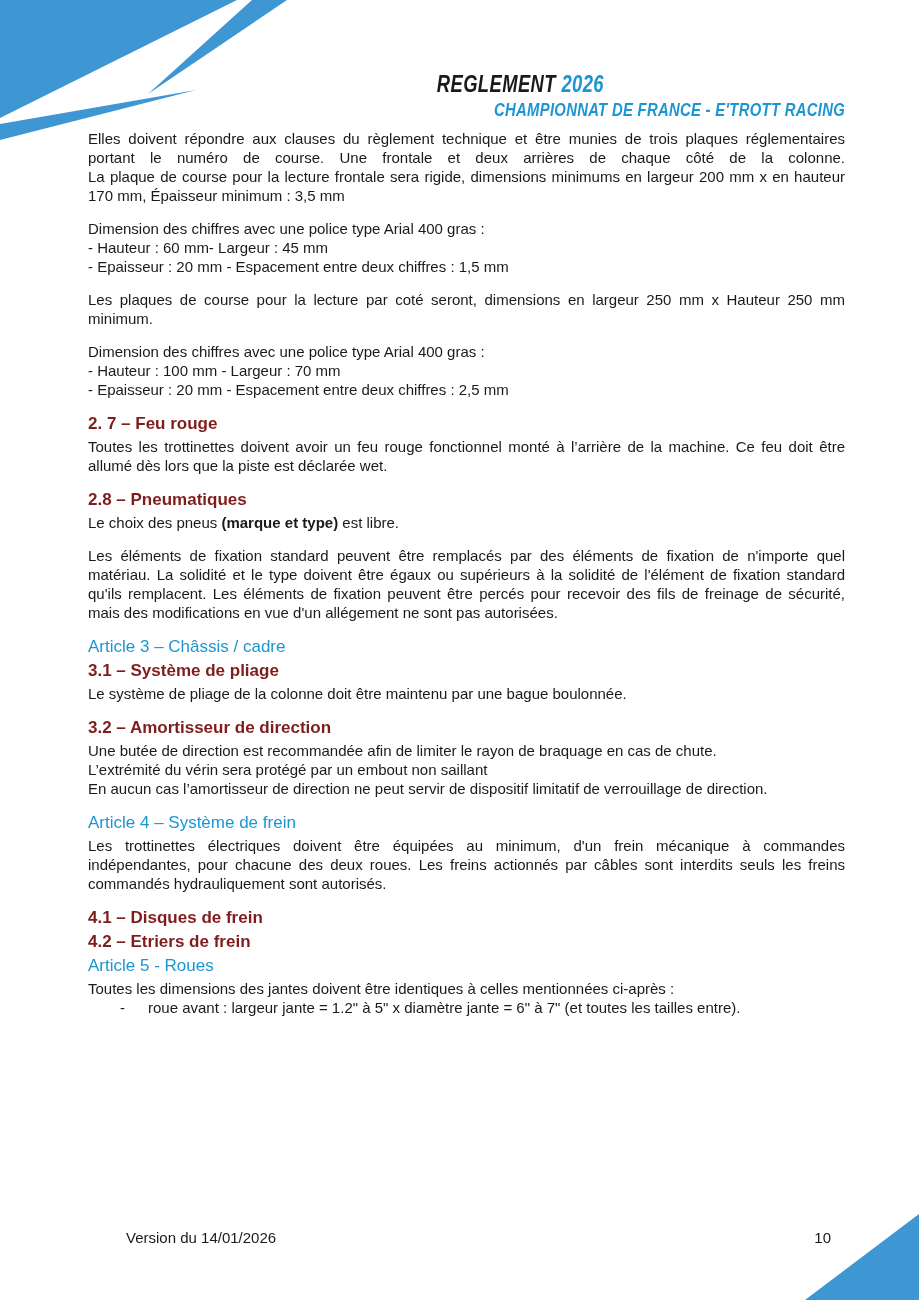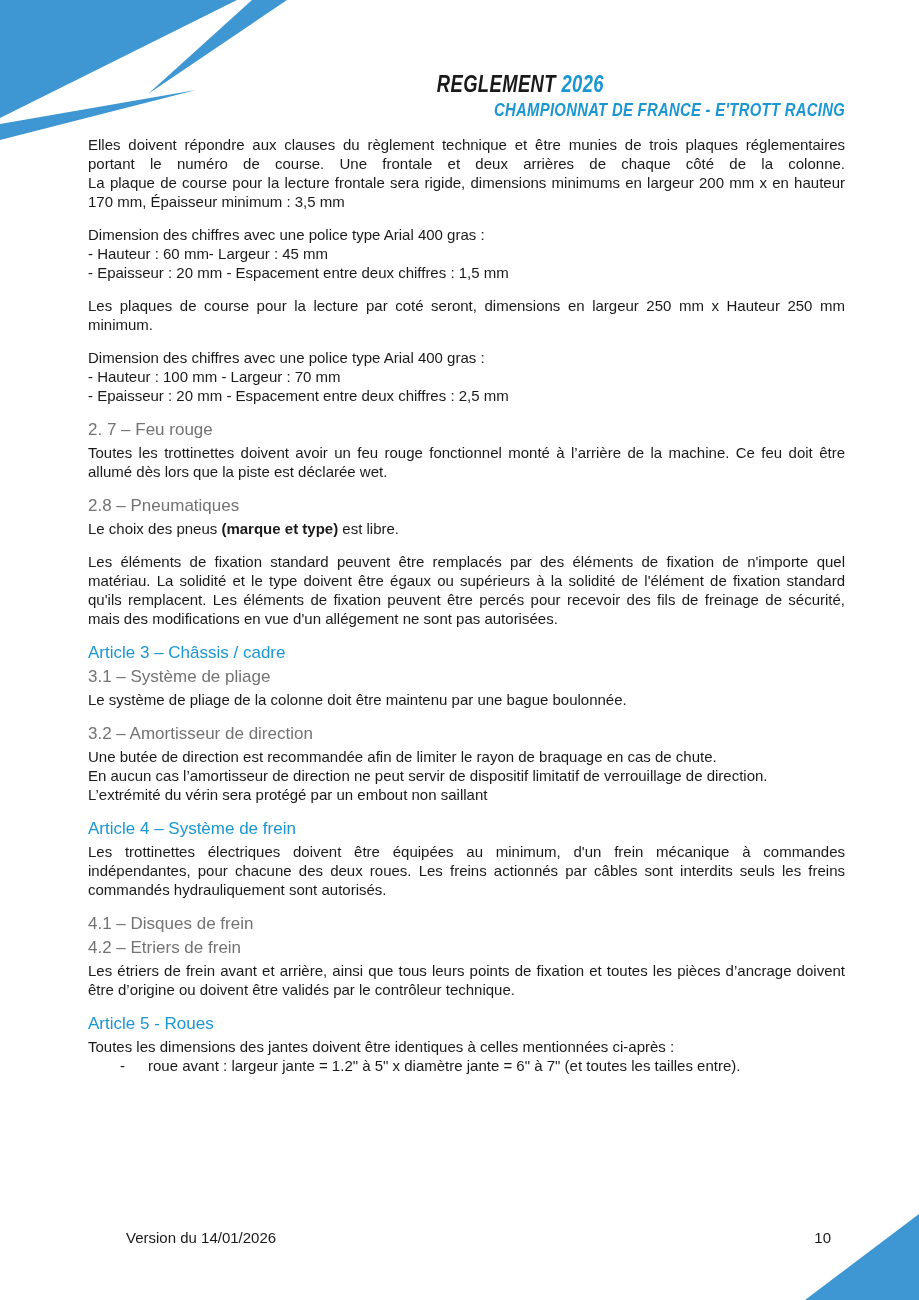--- a/index.html
+++ b/index.html
@@ -17,27 +17,27 @@
   .deco-br{position:absolute;bottom:0;right:0;width:114px;height:86px;}
   
   .hdr{position:absolute;top:50px;right:74px;text-align:left;line-height:1.1;margin-top:22px;}
   .hdr .l1{font-size:23px;font-weight:bold;font-style:italic;letter-spacing:.5px;
            display:inline-block;transform:scaleX(.8);transform-origin:right center;white-space:nowrap;}
   .hdr .l2{font-size:19px;font-weight:bold;font-style:italic;letter-spacing:.4px;
            color:var(--accent,#1b96d3);display:inline-block;transform:scaleX(.78);
            transform-origin:right center;white-space:nowrap;margin-top:3px;}
   .hdr .year{color:var(--accent,#1b96d3);}
   
-  .content{position:absolute;top:135px;left:88px;width:757px;
+  .content{position:absolute;top:129px;left:88px;width:757px;
            font-size:15px;line-height:19px;hyphens:none;}
   .blk{margin:0 0 14px 0;}
   .tight{margin:0;}
   .just{text-align:justify;}
   .just-all{text-align:justify;text-align-last:justify;}
-  .h3{font-size:17px;line-height:21px;font-weight:normal;color:#737373;margin:0 0 3px 0;}
+  .h3{font-size:17px;line-height:21px;font-weight:bold;color:#7f1d1d;margin:0 0 3px 0;}
   .hart{font-size:17px;line-height:21px;font-weight:normal;color:var(--accent,#1b96d3);margin:0 0 3px 0;}
   .bold{font-weight:bold;}
   .bullet{display:flex;padding-left:32px;}
   .bullet .dash{width:28px;flex:0 0 28px;}
   
   .footer{position:absolute;top:1229px;left:104px;right:88px;
           display:flex;justify-content:space-between;font-size:15px;margin-left:22px;}
 </style>
 </head>
 <body>
@@ -87,31 +87,30 @@
 
     <p class="blk just">Les éléments de fixation standard peuvent être remplacés par des éléments de fixation de n'importe quel matériau. La solidité et le type doivent être égaux ou supérieurs à la solidité de l'élément de fixation standard qu'ils remplacent. Les éléments de fixation peuvent être percés pour recevoir des fils de freinage de sécurité, mais des modifications en vue d'un allégement ne sont pas autorisées.</p>
 
     <h3 class="hart">Article 3 – Châssis / cadre</h3>
     <h3 class="h3">3.1 – Système de pliage</h3>
     <p class="blk">Le système de pliage de la colonne doit être maintenu par une bague boulonnée.</p>
 
     <h3 class="h3">3.2 – Amortisseur de direction</h3>
     <div class="blk">
       <div>Une butée de direction est recommandée afin de limiter le rayon de braquage en cas de chute.</div>
+      <div>L’extrémité du vérin sera protégé par un embout non saillant</div>
       <div>En aucun cas l’amortisseur de direction ne peut servir de dispositif limitatif de verrouillage de direction.</div>
-      <div>L’extrémité du vérin sera protégé par un embout non saillant</div>
     </div>
 
     <h3 class="hart">Article 4 – Système de frein</h3>
     <p class="blk just">Les trottinettes électriques doivent être équipées au minimum, d'un frein mécanique à commandes indépendantes, pour chacune des deux roues. Les freins actionnés par câbles sont interdits seuls les freins commandés hydrauliquement sont autorisés.</p>
 
     <h3 class="h3">4.1 – Disques de frein</h3>
 
     <h3 class="h3">4.2 – Etriers de frein</h3>
-    <p class="blk just">Les étriers de frein avant et arrière, ainsi que tous leurs points de fixation et toutes les pièces d’ancrage doivent être d’origine ou doivent être validés par le contrôleur technique.</p>
 
     <h3 class="hart">Article 5 - Roues</h3>
     <p class="tight">Toutes les dimensions des jantes doivent être identiques à celles mentionnées ci-après :</p>
     <div class="bullet">
       <span class="dash">-</span>
       <span>roue avant : largeur jante = 1.2" à 5" x diamètre jante = 6" à 7" (et toutes les tailles entre).</span>
     </div>
 
   </div>
 

